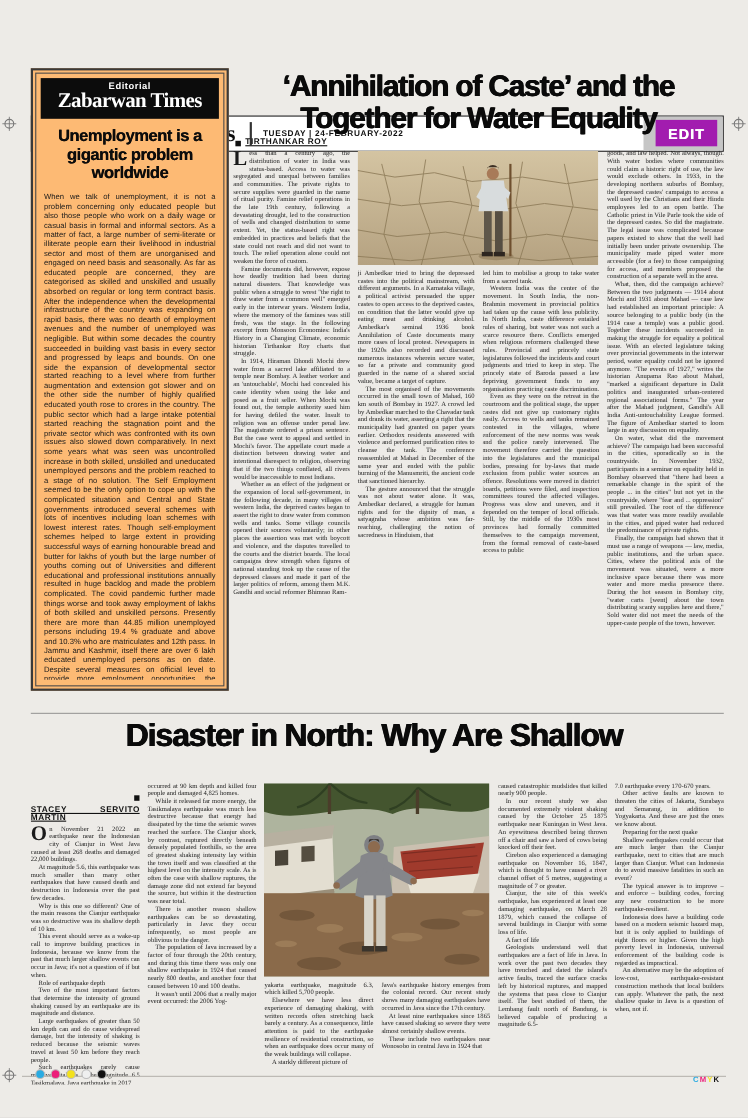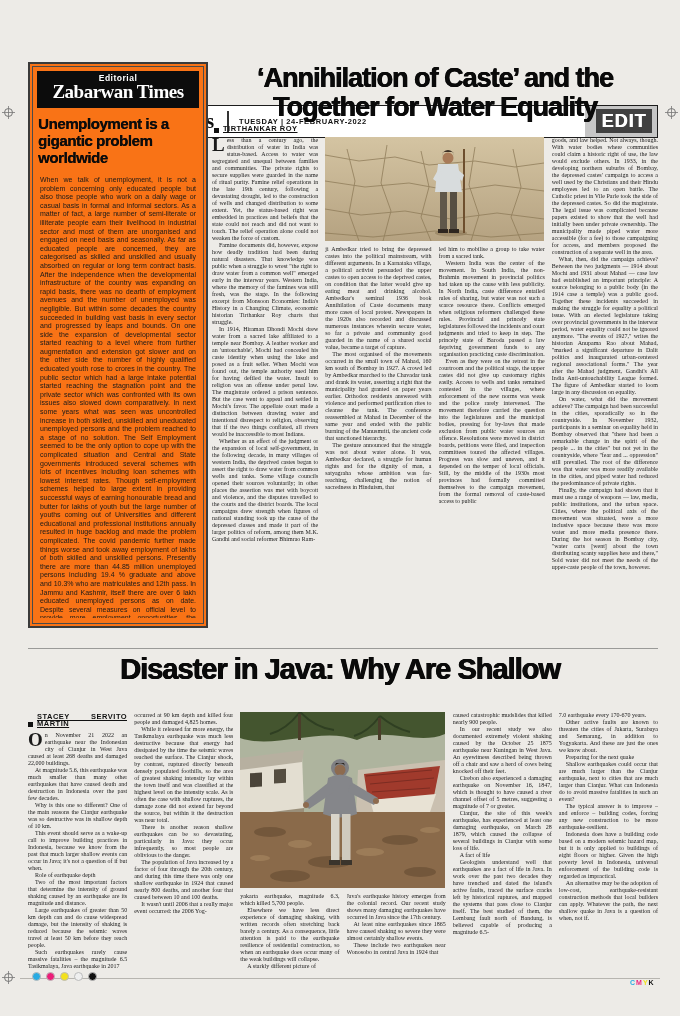--- a/index.html
+++ b/index.html
@@ -23,36 +23,36 @@
                 background:#fff;border:1.5px solid #1c1c1c;box-sizing:border-box;}
   .page-badge{position:absolute;left:6px;top:3px;width:25px;height:25px;background:#d8231f;
               color:#fff;font-family:"Liberation Sans",sans-serif;font-weight:bold;
               font-size:17px;display:flex;align-items:center;justify-content:center;}
   .masthead{position:absolute;left:39px;top:3px;font-family:"Liberation Serif",serif;
             font-weight:bold;font-size:21px;letter-spacing:-0.5px;color:#0d0d0d;}
   .mast-divider{position:absolute;left:198px;top:5px;width:1.5px;height:21px;background:#333;}
   .date-line{position:absolute;left:210px;top:11px;font-family:"Liberation Sans",sans-serif;
              font-weight:bold;font-size:7.5px;letter-spacing:0.6px;color:#111;}
   .edit-band{position:absolute;right:0;top:0;width:72px;height:100%;background:#c6c6c6;}
-  .edit-box{position:absolute;right:5px;top:3px;width:56px;height:24px;background:#404040;
-            color:#fff;font-family:"Liberation Sans",sans-serif;font-weight:bold;font-size:18px;
+  .edit-box{position:absolute;right:5px;top:3px;width:56px;height:24px;background:#a21caf;
+            color:#fff;font-family:"Liberation Sans",sans-serif;font-weight:bold;font-size:13px;
             letter-spacing:1px;display:flex;align-items:center;justify-content:center;
             text-shadow:0.4px 0 #fff;}
 
   
   .editorial{position:absolute;left:28px;top:62px;width:180px;height:566px;box-sizing:border-box;
-             border:2px solid #3a3a3a;background:#f97316;padding:2px;}
+             border:2px solid #3a3a3a;background:#fdba74;padding:2px;}
   .editorial-inner{border:1px solid #4a4a4a;height:100%;box-sizing:border-box;overflow:hidden;}
   .ed-brandbox{margin:4px;background:#0c0c0c;color:#fff;text-align:center;padding:2px 0 5px;}
   .ed-kicker{font-family:"Liberation Sans",sans-serif;font-weight:bold;font-size:8.5px;
              letter-spacing:0.5px;display:block;}
   .ed-brand{font-family:"Liberation Serif",serif;font-weight:bold;font-size:19px;
             letter-spacing:-0.5px;display:block;margin-top:-2px;}
   .ed-headline{font-family:"Liberation Sans",sans-serif;font-weight:bold;font-size:15px;
-               line-height:17px;margin:7px 5px 10px;color:#0c0c0c;
+               line-height:17px;text-align:center;margin:7px 5px 10px;color:#0c0c0c;
                letter-spacing:-0.4px;text-shadow:0.3px 0 currentColor;}
   .ed-body{margin:2px 7px;font-family:"Liberation Sans",sans-serif;font-size:7px;
            line-height:8.6px;text-align:justify;height:442px;overflow:hidden;hyphens:auto;}
 
   
   .headline{position:absolute;text-align:center;font-family:"Liberation Sans",sans-serif;
             font-weight:bold;color:#0a0a0a;letter-spacing:-1px;
             text-shadow:0.6px 0 currentColor,-0.3px 0 currentColor;}
   .headline span{display:block;}
   .a1-headline{left:212px;top:64px;width:446px;font-size:27px;line-height:29px;}
@@ -67,21 +67,21 @@
   .cols{position:absolute;display:flex;gap:7px;}
   .col{flex:1 1 0;overflow:hidden;text-align:justify;hyphens:auto;}
   .a1-cols{left:212px;top:137px;width:446px;height:506px;font-size:6px;line-height:7px;}
   .a2-cols{left:28px;top:712px;width:630px;height:274px;font-size:6px;line-height:7px;}
   .col p{margin:0;text-indent:7px;}
   .col p:first-child{text-indent:0;}
   .pad-photo-a1{padding-top:109px;}
   .pad-photo-a2{padding-top:181px;}
   .dropcap > p:first-child::first-letter{float:left;font-size:19px;line-height:15px;
       font-weight:bold;padding-right:2px;font-family:"Liberation Serif",serif;}
-  .a2-byline{margin:1px 0 5px;}
+  .a2-byline{margin:11px 0 5px;flex-direction:column;}
 
   
   .photo{position:absolute;overflow:hidden;}
   .a1-photo{left:325px;top:137px;width:219px;height:104px;}
   .a2-photo{left:240px;top:712px;width:205px;height:176px;}
   .photo svg{display:block;width:100%;height:100%;}
 
   
   .section-rule{position:absolute;left:28px;top:648px;width:630px;height:1px;background:#9a9a98;}
   .foot-rule{position:absolute;left:20px;top:978px;width:640px;height:1px;background:#b7b5b0;}
@@ -189,21 +189,21 @@
         <rect x="125" y="55" width="7" height="38" fill="#564e42"></rect>
         <rect x="113" y="92" width="10" height="4" fill="#2e2620"></rect>
         <rect x="124" y="92" width="10" height="4" fill="#2e2620"></rect>
       </g>
     </svg>
   </div>
 
   <div class="section-rule"></div>
 
   <div class="headline a2-headline">
-    <span>Disaster in Java: Why Are Shallow</span>
+    <span>Disaster in North: Why Are Shallow</span>
   </div>
 
   <div class="cols a2-cols">
     <div class="col dropcap">
       <div class="byline a2-byline">
         <span class="bullet"></span>
         <span class="name">STACEY SERVITO MARTIN</span>
       </div>
       <div class="dropcap">
           <p>On November 21 2022 an earthquake near the Indonesian city of Cianjur in West Java caused at least 268 deaths and damaged 22,000 buildings.</p>

